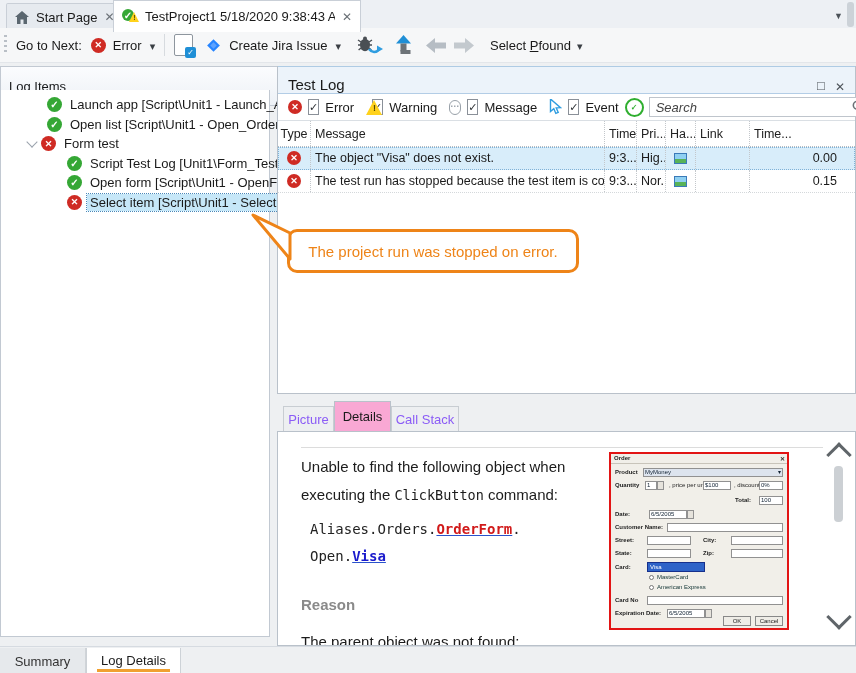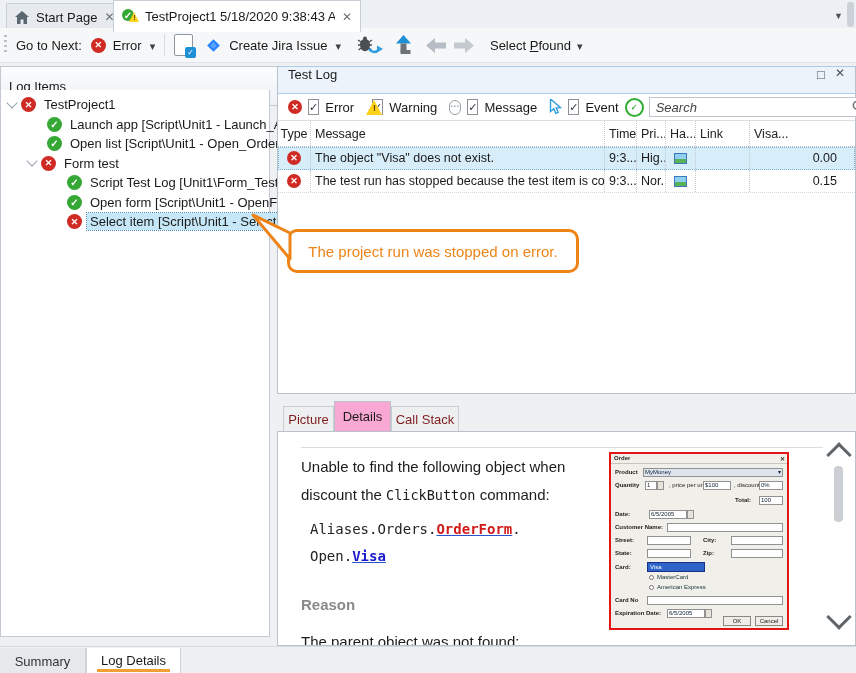--- a/index.html
+++ b/index.html
@@ -60,21 +60,21 @@
   .trow{display:flex;align-items:center;height:19.5px;font-size:13px;gap:5px;white-space:nowrap;}
   .trow .sp16{width:14px;flex:0 0 auto;}
   .trow.lv0{padding-left:7px;}
   .trow.lv1{padding-left:27px;}
   .trow.lv2{padding-left:47px;}
   .tlabel{padding:1px 3px;}
   .tlabel.sel{background:#c6e7f8;outline:1px dotted #4a88b8;}
 
   
   .log-panel{left:277px;top:66px;width:579px;height:328px;background:#fff;border:1px solid #b9c1ca;box-sizing:border-box;}
-  .log-title{height:26px;background:#ecf3fa;border-top:1px solid #aecbe4;border-bottom:1px solid #b3cde6;display:flex;align-items:flex-start;padding:0 10px;font-size:13px;margin:-1px -0px 0 0;}
+  .log-title{height:26px;background:#ecf3fa;border-top:1px solid #aecbe4;border-bottom:1px solid #b3cde6;display:flex;align-items:flex-end;padding:0 10px;font-size:15px;margin:-1px -0px 0 0;}
   .log-title .winbtn{margin-left:10px;color:#4c5258;font-size:12px;}
   .maxi::after{content:"□";font-size:13px;}
   .filterbar{height:26px;border-bottom:1px solid #dadfe4;display:flex;align-items:center;padding:0 10px;gap:6px;font-size:13px;}
   .fgap{width:22px;}
   .searchwrap{margin-left:auto;display:flex;align-items:center;gap:5px;}
   .searchbox{position:relative;width:220px;height:20px;}
   .searchbox input{width:100%;height:100%;box-sizing:border-box;border:1px solid #bfc5cc;padding:0 22px 0 6px;font-family:"Liberation Sans",sans-serif;font-size:13px;font-style:italic;color:#333;}
   .searchbox input::placeholder{color:#444;font-style:italic;opacity:1;}
   .mag{position:absolute;right:4px;top:3px;}
 
@@ -92,21 +92,21 @@
   .lrow.sel{background:#d8edfa;outline:1px dotted #7fb2d8;outline-offset:-1px;}
   .picicon{width:13px;height:11px;border:1px solid #3a7ab8;background:linear-gradient(#8fd0f2 55%,#58b358 45%);box-sizing:border-box;}
 
   
   .callout{left:287px;top:229px;width:286px;height:38px;border:3px solid #ee8418;border-radius:10px;background:#fff;display:flex;align-items:center;justify-content:center;font-size:15px;color:#ee8418;z-index:4;}
   .callout-tail{left:240px;top:204px;z-index:5;}
 
   
   .dtabs{left:277px;top:400px;width:579px;height:31px;}
   .dtab{position:absolute;display:flex;align-items:center;justify-content:center;font-size:13px;box-sizing:border-box;}
-  .dtab.inactive{top:6px;height:25px;background:#edeff1;border:1px solid #c8cdd2;border-bottom:none;color:#7f1d1d;}
+  .dtab.inactive{top:6px;height:25px;background:#edeff1;border:1px solid #c8cdd2;border-bottom:none;color:#8b5cf6;}
   .dtab.active{top:1px;height:30px;background:#f9a8d4;border:1px solid #b9c1ca;border-bottom:none;z-index:2;}
   .details-pane{left:277px;top:431px;width:579px;height:215px;background:#fff;border:1px solid #b9c1ca;box-sizing:border-box;overflow:hidden;}
   .d-hr{position:absolute;left:23px;top:15px;width:522px;height:1px;background:#dcdcdc;}
   .d-text{position:absolute;left:23px;top:21px;width:295px;font-size:15px;line-height:28px;color:#1c1c1c;}
   .mono{font-family:"DejaVu Sans Mono",monospace;font-size:13.5px;}
   .d-code{margin:7px 0 0 9px;font-family:"DejaVu Sans Mono",monospace;font-size:14px;line-height:27px;color:#222;}
   .lnk-red{color:#d11a1a;font-weight:bold;text-decoration:underline;text-decoration-color:#2a52cc;}
   .lnk-blue{color:#1a1acc;font-weight:bold;text-decoration:underline;text-decoration-color:#2a52cc;}
   .d-reason{margin-top:21px;font-size:15px;font-weight:bold;color:#8a8a8a;}
   .d-reason-text{margin-top:9px;font-size:15px;color:#1c1c1c;}
@@ -216,27 +216,20 @@
         </svg>
     </span>
     <span class="tb-label" style="margin-left:16px;"><span>Select </span><span style="text-decoration:underline;">P</span><span>found</span></span>
     <span class="caret" style="margin-left:6px;"></span>
   </div>
 
   <div class="abs panel-hdr left-hdr">
     <span>Log Items</span>
   </div>
   <div class="abs left-body">
-    <div class="trow lv0">
-      <span class="chev"></span>
-      <span class="circ err s15">
-          <span class="g"></span>
-        </span>
-      <span class="tlabel">TestProject1</span>
-    </div>
     <div class="trow lv1">
       <span class="sp16"></span>
       <span class="circ ok s15">
           <span class="g"></span>
         </span>
       <span class="tlabel">Launch app [Script\Unit1 - Launch_App]</span>
     </div>
     <div class="trow lv1">
       <span class="sp16"></span>
       <span class="circ ok s15">
@@ -320,21 +313,21 @@
     </div>
 
     <div class="lgrid">
       <div class="lhead">
         <span class="cell c-type">Type</span>
         <span class="cell c-msg">Message</span>
         <span class="cell c-time">Time</span>
         <span class="cell c-pri">Pri...</span>
         <span class="cell c-ha" style="justify-content:flex-start;">Ha...</span>
         <span class="cell c-link">Link</span>
-        <span class="cell c-tt" style="justify-content:flex-start;padding-left:4px;">Visa...</span>
+        <span class="cell c-tt" style="justify-content:flex-start;padding-left:4px;">Time...</span>
       </div>
       <div class="lrow sel">
         <span class="cell c-type">
             <span class="circ err s14">
               <span class="g"></span>
             </span>
           </span>
         <span class="cell c-msg">The object "Visa" does not exist.</span>
         <span class="cell c-time">9:3...</span>
         <span class="cell c-pri">Hig...</span>
@@ -377,21 +370,21 @@
         <span>Details</span>
       </div>
     <div class="dtab inactive" style="left:114px;width:68px;">
         <span>Call Stack</span>
       </div>
   </div>
 
   <div class="abs details-pane">
     <div class="d-hr"></div>
     <div class="d-text">
-      <span>Unable to find the following object when discount the </span><span class="mono">ClickButton</span><span> command:</span>
+      <span>Unable to find the following object when executing the </span><span class="mono">ClickButton</span><span> command:</span>
       <div class="d-code">
         <span>Aliases.Orders.</span><a class="lnk-red">OrderForm</a><span>.</span><br>
         <span>Open.</span><a class="lnk-blue">Visa</a>
       </div>
       <div class="d-reason">Reason</div>
       <div class="d-reason-text">The parent object was not found:</div>
     </div>
 
     <div class="mini">
       <div class="mini-title"><span>Order</span><span class="mini-x"></span></div>

